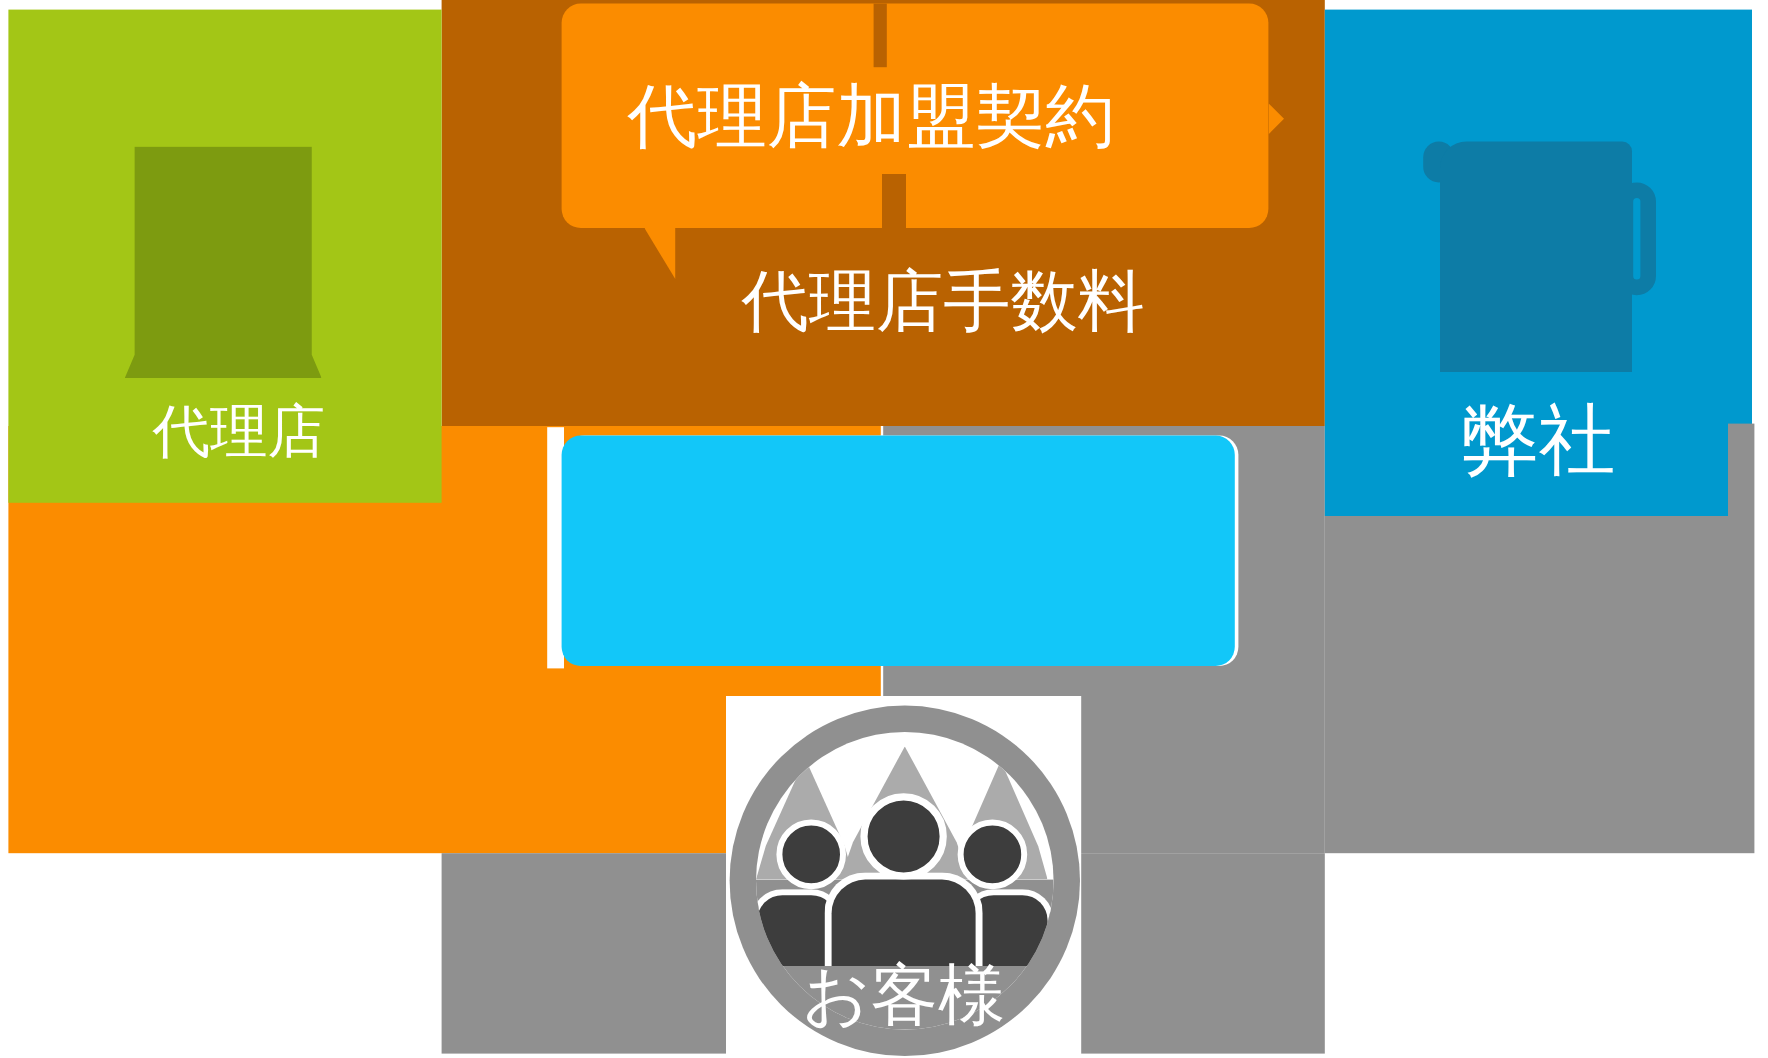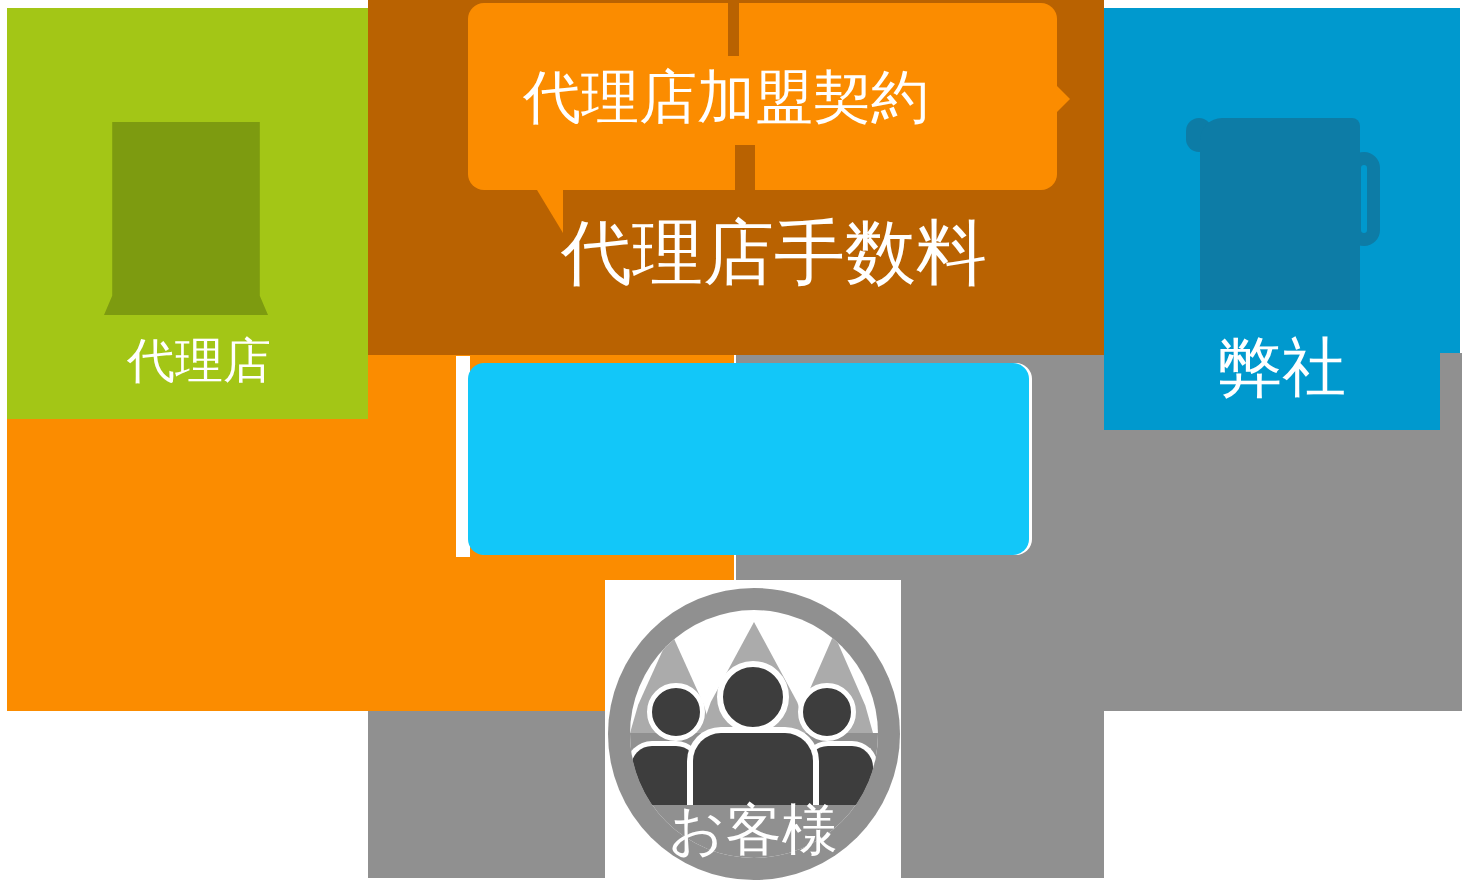--- a/index.html
+++ b/index.html
@@ -22,21 +22,21 @@
   
   .bubble{left:468px;top:3px;width:589px;height:187px;background:var(--orange);border-radius:16px;}
   .bubble-notch-top{left:728px;top:3px;width:11px;height:53px;background:var(--brown);}
   .bubble-notch-bottom{left:735px;top:145px;width:20px;height:45px;background:var(--brown);}
   .bubble-tail{left:537px;top:190px;width:26px;height:43px;background:var(--orange);
     clip-path:polygon(0 0,100% 0,100% 100%);}
   .bubble-arrow{left:1057px;top:86px;width:13px;height:26px;background:var(--orange);
     clip-path:polygon(0 0,100% 50%,0 100%);}
   .bubble-label{left:468px;top:3px;width:516px;height:187px;font-size:58px;}
 
-  .commission-label{left:584px;top:216px;width:380px;height:72px;font-size:71px;}
+  .commission-label{left:596px;top:216px;width:380px;height:72px;font-size:56px;}
 
   
   .green-box{left:7px;top:8px;width:361px;height:411px;background:var(--green);}
   .shop-icon{left:104px;top:122px;width:164px;height:193px;background:var(--green-dark);
     clip-path:polygon(5% 0,95% 0,95% 90%,100% 100%,0 100%,5% 90%);}
   .agency-label{left:7px;top:334px;width:361px;height:52px;font-size:48px;padding-left:23px;}
 
   
   .blue-box{left:1104px;top:8px;width:356px;height:422px;background:var(--blue);}
   .office-handle{left:1348px;top:152px;width:32px;height:94px;border:13px solid var(--blue-dark);border-radius:16px;}

